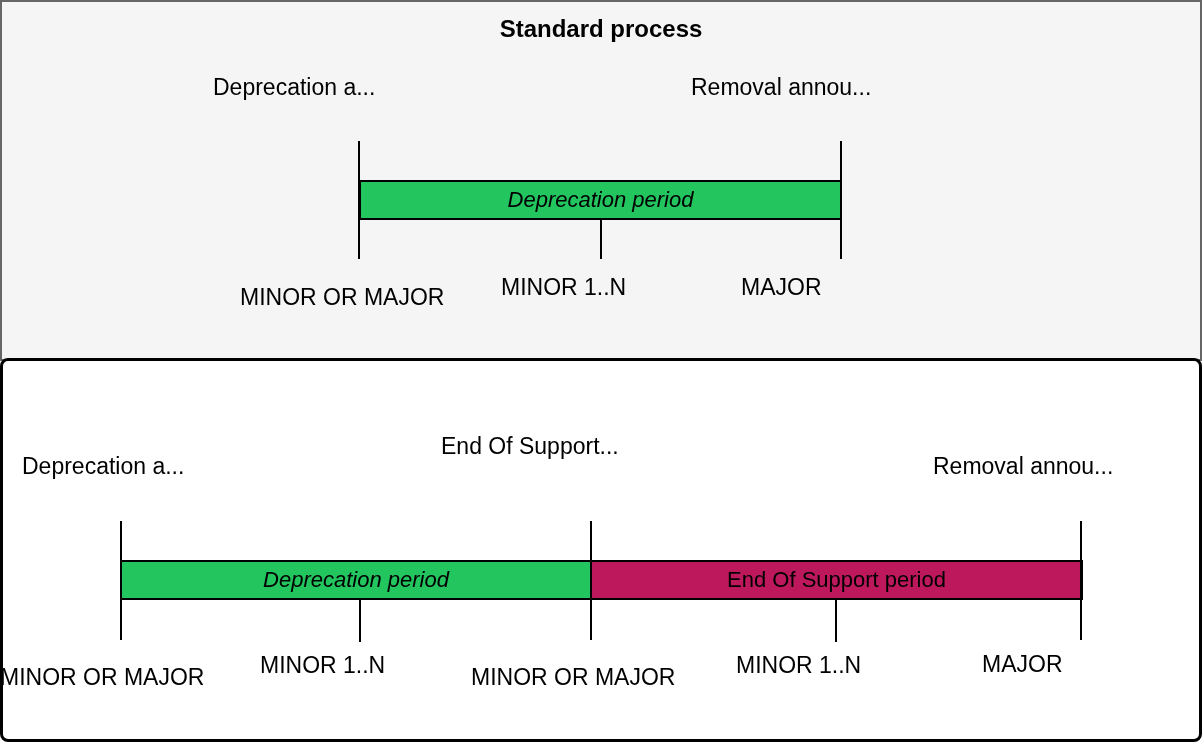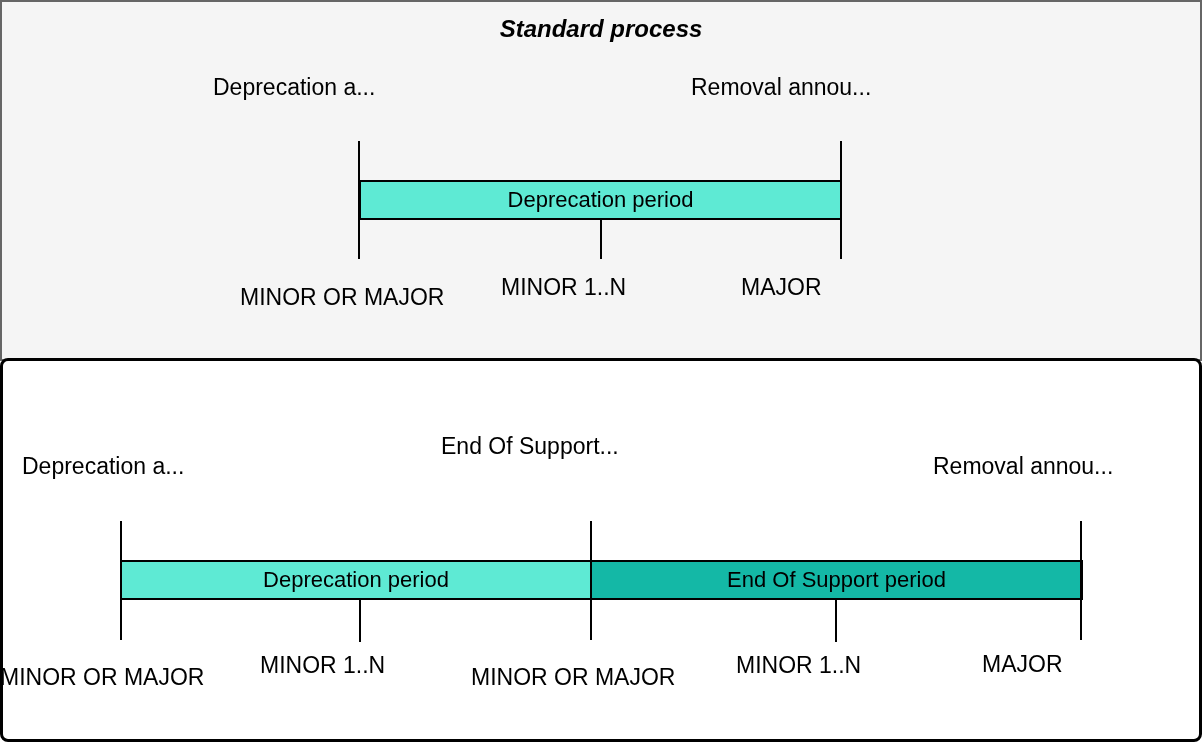--- a/index.html
+++ b/index.html
@@ -49,31 +49,31 @@
     box-sizing: border-box;
     height: 40px;
     border: 2px solid #000000;
     display: flex;
     align-items: center;
     justify-content: center;
     font-size: 22px;
     white-space: nowrap;
     z-index: 2;
   }
-  .bar-blue { background: #5eead4; }
-  .bar-orange { background: #14b8a6; }
+  .bar-blue { background: #22c55e; font-style: italic; }
+  .bar-orange { background: #be185d; }
 </style>
 </head>
 <body>
 
 <div id="stage">
 
   <div id="panel-top" class="panel"></div>
 
-  <div class="title" style="top:15px;font-style:italic;">Standard process</div>
+  <div class="title" style="top:15px;">Standard process</div>
 
   <div class="label" style="left:213px; width:300px; top:74px;">Deprecation a...</div>
 
   <div class="label" style="left:691px; width:300px; top:74px;">Removal annou...</div>
 
   <div class="tick" style="left:358px; top:141px; height:118px;"></div>
   <div class="tick" style="left:600px; top:219px; height:40px;"></div>
   <div class="tick" style="left:840px; top:141px; height:118px;"></div>
 
   <div class="bar bar-blue" style="left:359px; top:180px; width:483px;">

